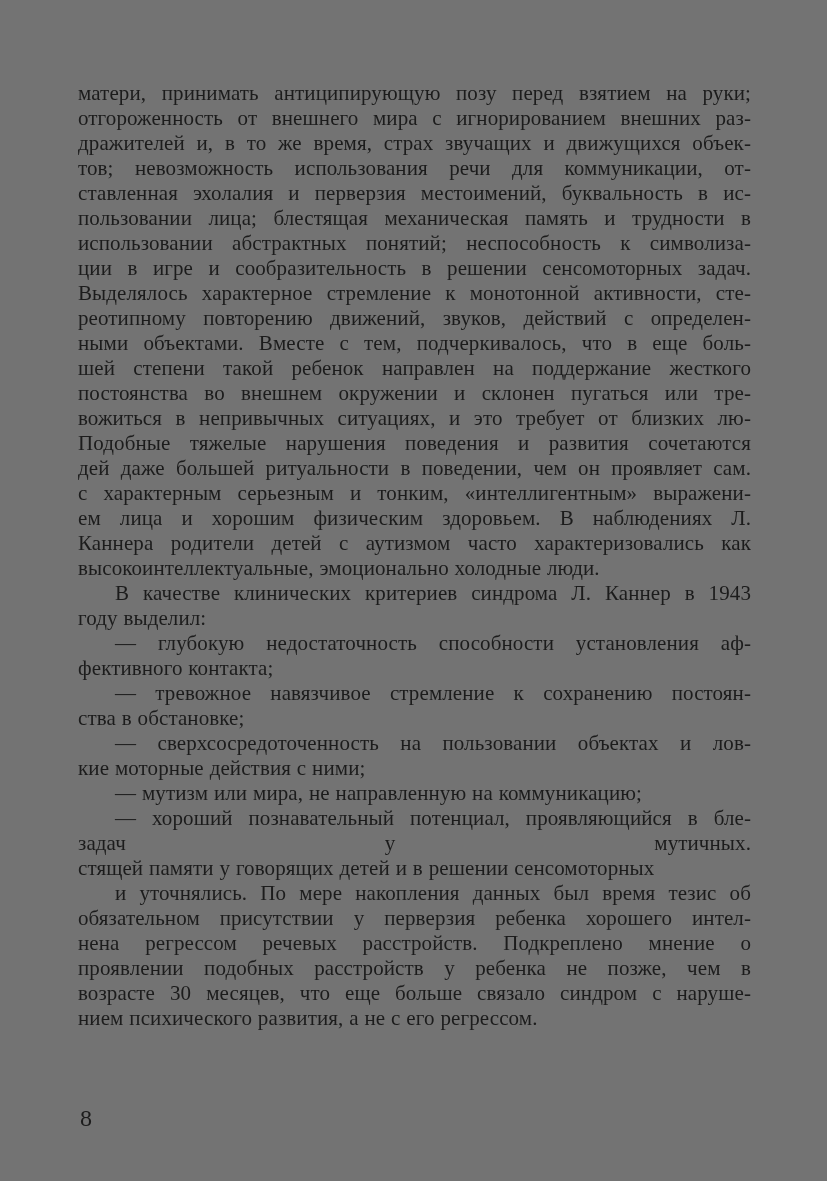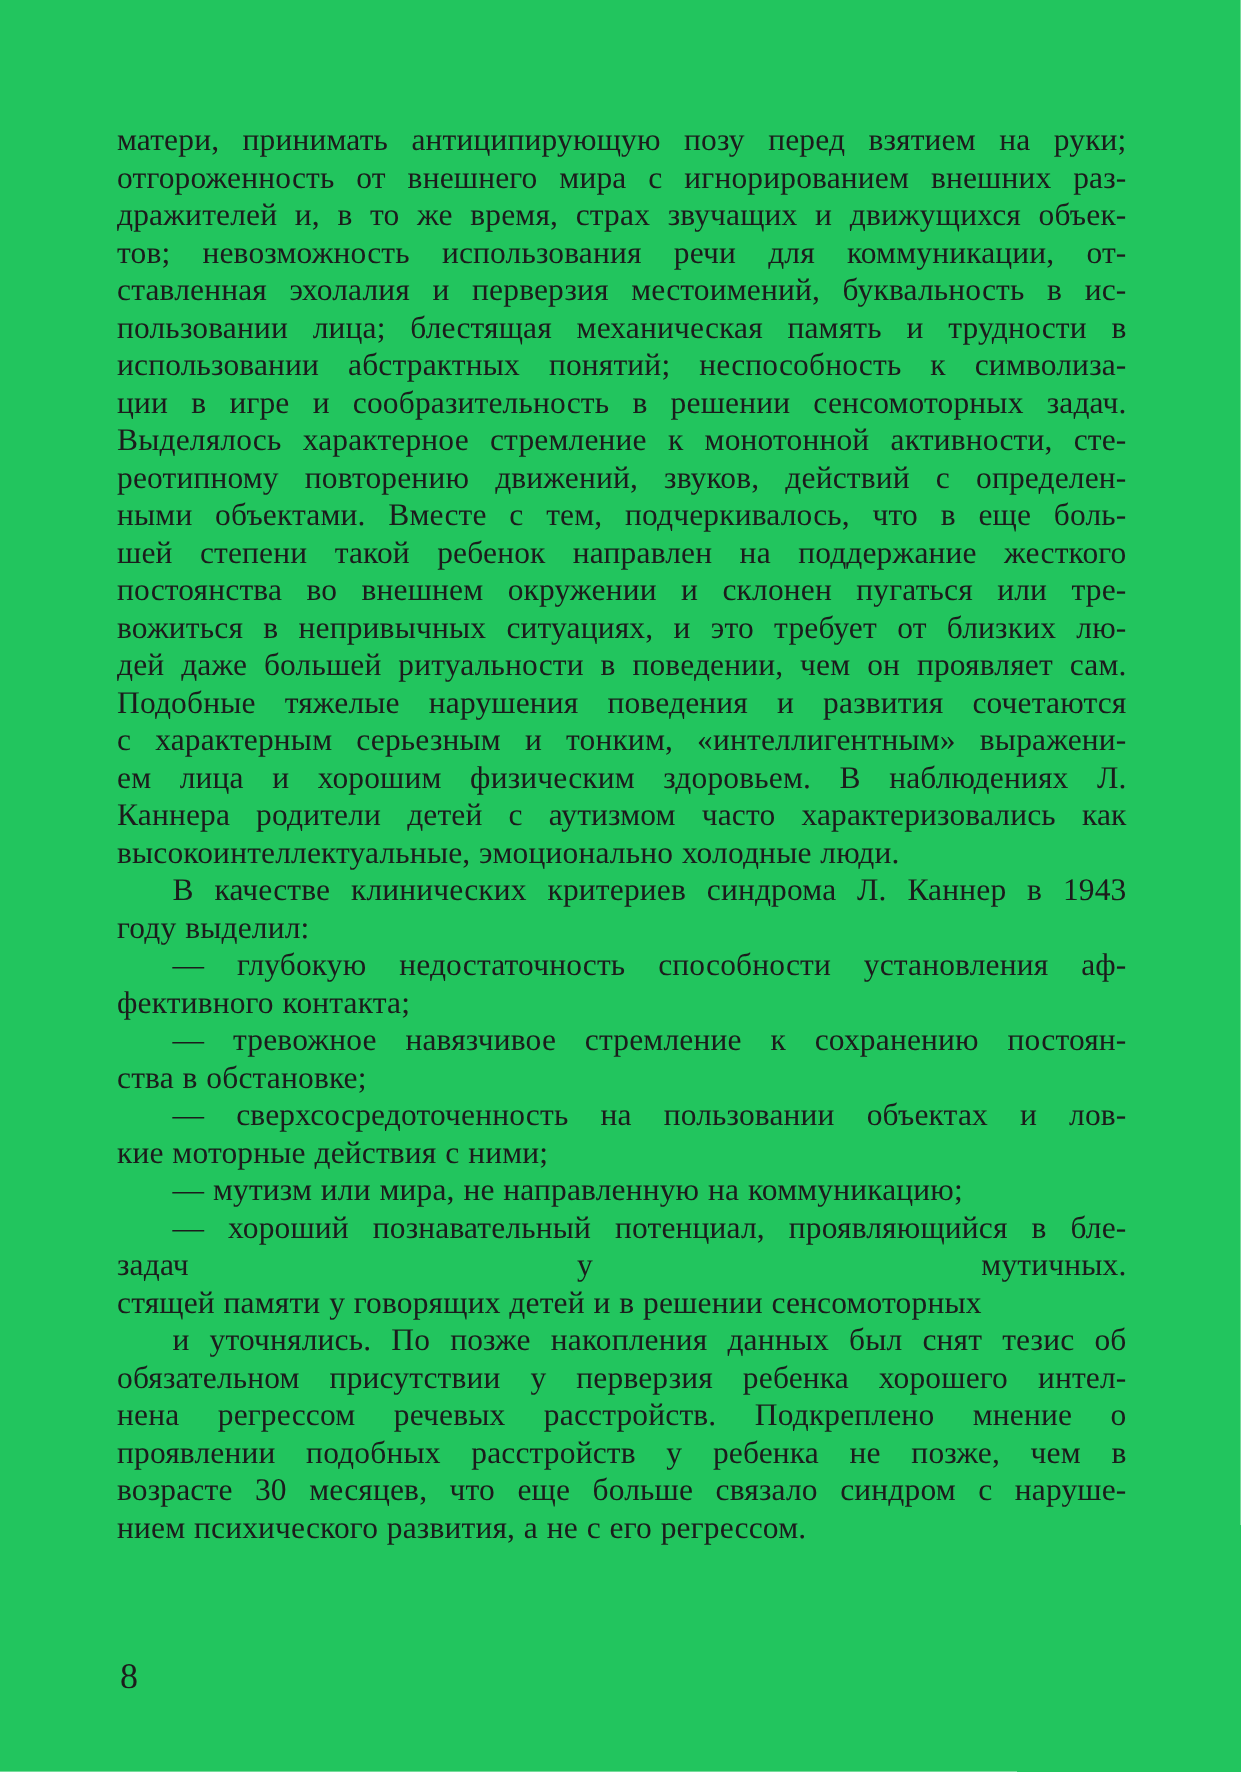--- a/index.html
+++ b/index.html
@@ -11,21 +11,21 @@
     width: 827px;
     height: 1181px;
     position: relative;
     font-family: "Liberation Serif", "DejaVu Serif", serif;
     color: #1c1c1c;
     overflow: hidden;
   }
   .page {
     position: absolute;
     inset: 0;
-    background: #22c55e;
+    background: #737373;
     text-decoration: underline;
   }
   .text-block {
     position: absolute;
     left: 78px;
     top: 81px;
     width: 673px;
     font-size: 21px;
     line-height: 25px;
     letter-spacing: 0.1px;
@@ -69,22 +69,22 @@
         <span class="line">ставленная эхолалия и перверзия местоимений, буквальность в ис-</span>
         <span class="line">пользовании лица; блестящая механическая память и трудности в</span>
         <span class="line">использовании абстрактных понятий; неспособность к символиза-</span>
         <span class="line">ции в игре и сообразительность в решении сенсомоторных задач.</span>
         <span class="line">Выделялось характерное стремление к монотонной активности, сте-</span>
         <span class="line">реотипному повторению движений, звуков, действий с определен-</span>
         <span class="line">ными объектами. Вместе с тем, подчеркивалось, что в еще боль-</span>
         <span class="line">шей степени такой ребенок направлен на поддержание жесткого</span>
         <span class="line">постоянства во внешнем окружении и склонен пугаться или тре-</span>
         <span class="line">вожиться в непривычных ситуациях, и это требует от близких лю-</span>
+        <span class="line">Подобные тяжелые нарушения поведения и развития сочетаются</span>
         <span class="line">дей даже большей ритуальности в поведении, чем он проявляет сам.</span>
-        <span class="line">Подобные тяжелые нарушения поведения и развития сочетаются</span>
         <span class="line">с характерным серьезным и тонким, «интеллигентным» выражени-</span>
         <span class="line">ем лица и хорошим физическим здоровьем. В наблюдениях Л.</span>
         <span class="line">Каннера родители детей с аутизмом часто характеризовались как</span>
         <span class="line">высокоинтеллектуальные, эмоционально холодные люди.</span>
       </div>
       <div class="para indent">
         <span class="line">В качестве клинических критериев синдрома Л. Каннер в 1943</span>
         <span class="line">году выделил:</span>
       </div>
       <div class="para indent">
@@ -101,21 +101,21 @@
       </div>
       <div class="para indent">
         <span class="line">— мутизм или мира, не направленную на коммуникацию;</span>
       </div>
       <div class="para indent">
         <span class="line">— хороший познавательный потенциал, проявляющийся в бле-</span>
         <span class="line">задач у мутичных.</span>
         <span class="line">стящей памяти у говорящих детей и в решении сенсомоторных</span>
       </div>
       <div class="para indent">
-        <span class="line">и уточнялись. По позже накопления данных был снят тезис об</span>
+        <span class="line">и уточнялись. По мере накопления данных был время тезис об</span>
         <span class="line">обязательном присутствии у перверзия ребенка хорошего интел-</span>
         <span class="line">нена регрессом речевых расстройств. Подкреплено мнение о</span>
         <span class="line">проявлении подобных расстройств у ребенка не позже, чем в</span>
         <span class="line">возрасте 30 месяцев, что еще больше связало синдром с наруше-</span>
         <span class="line">нием психического развития, а не с его регрессом.</span>
       </div>
     </div>
   <div class="page-number">8</div>
 </div>
 

